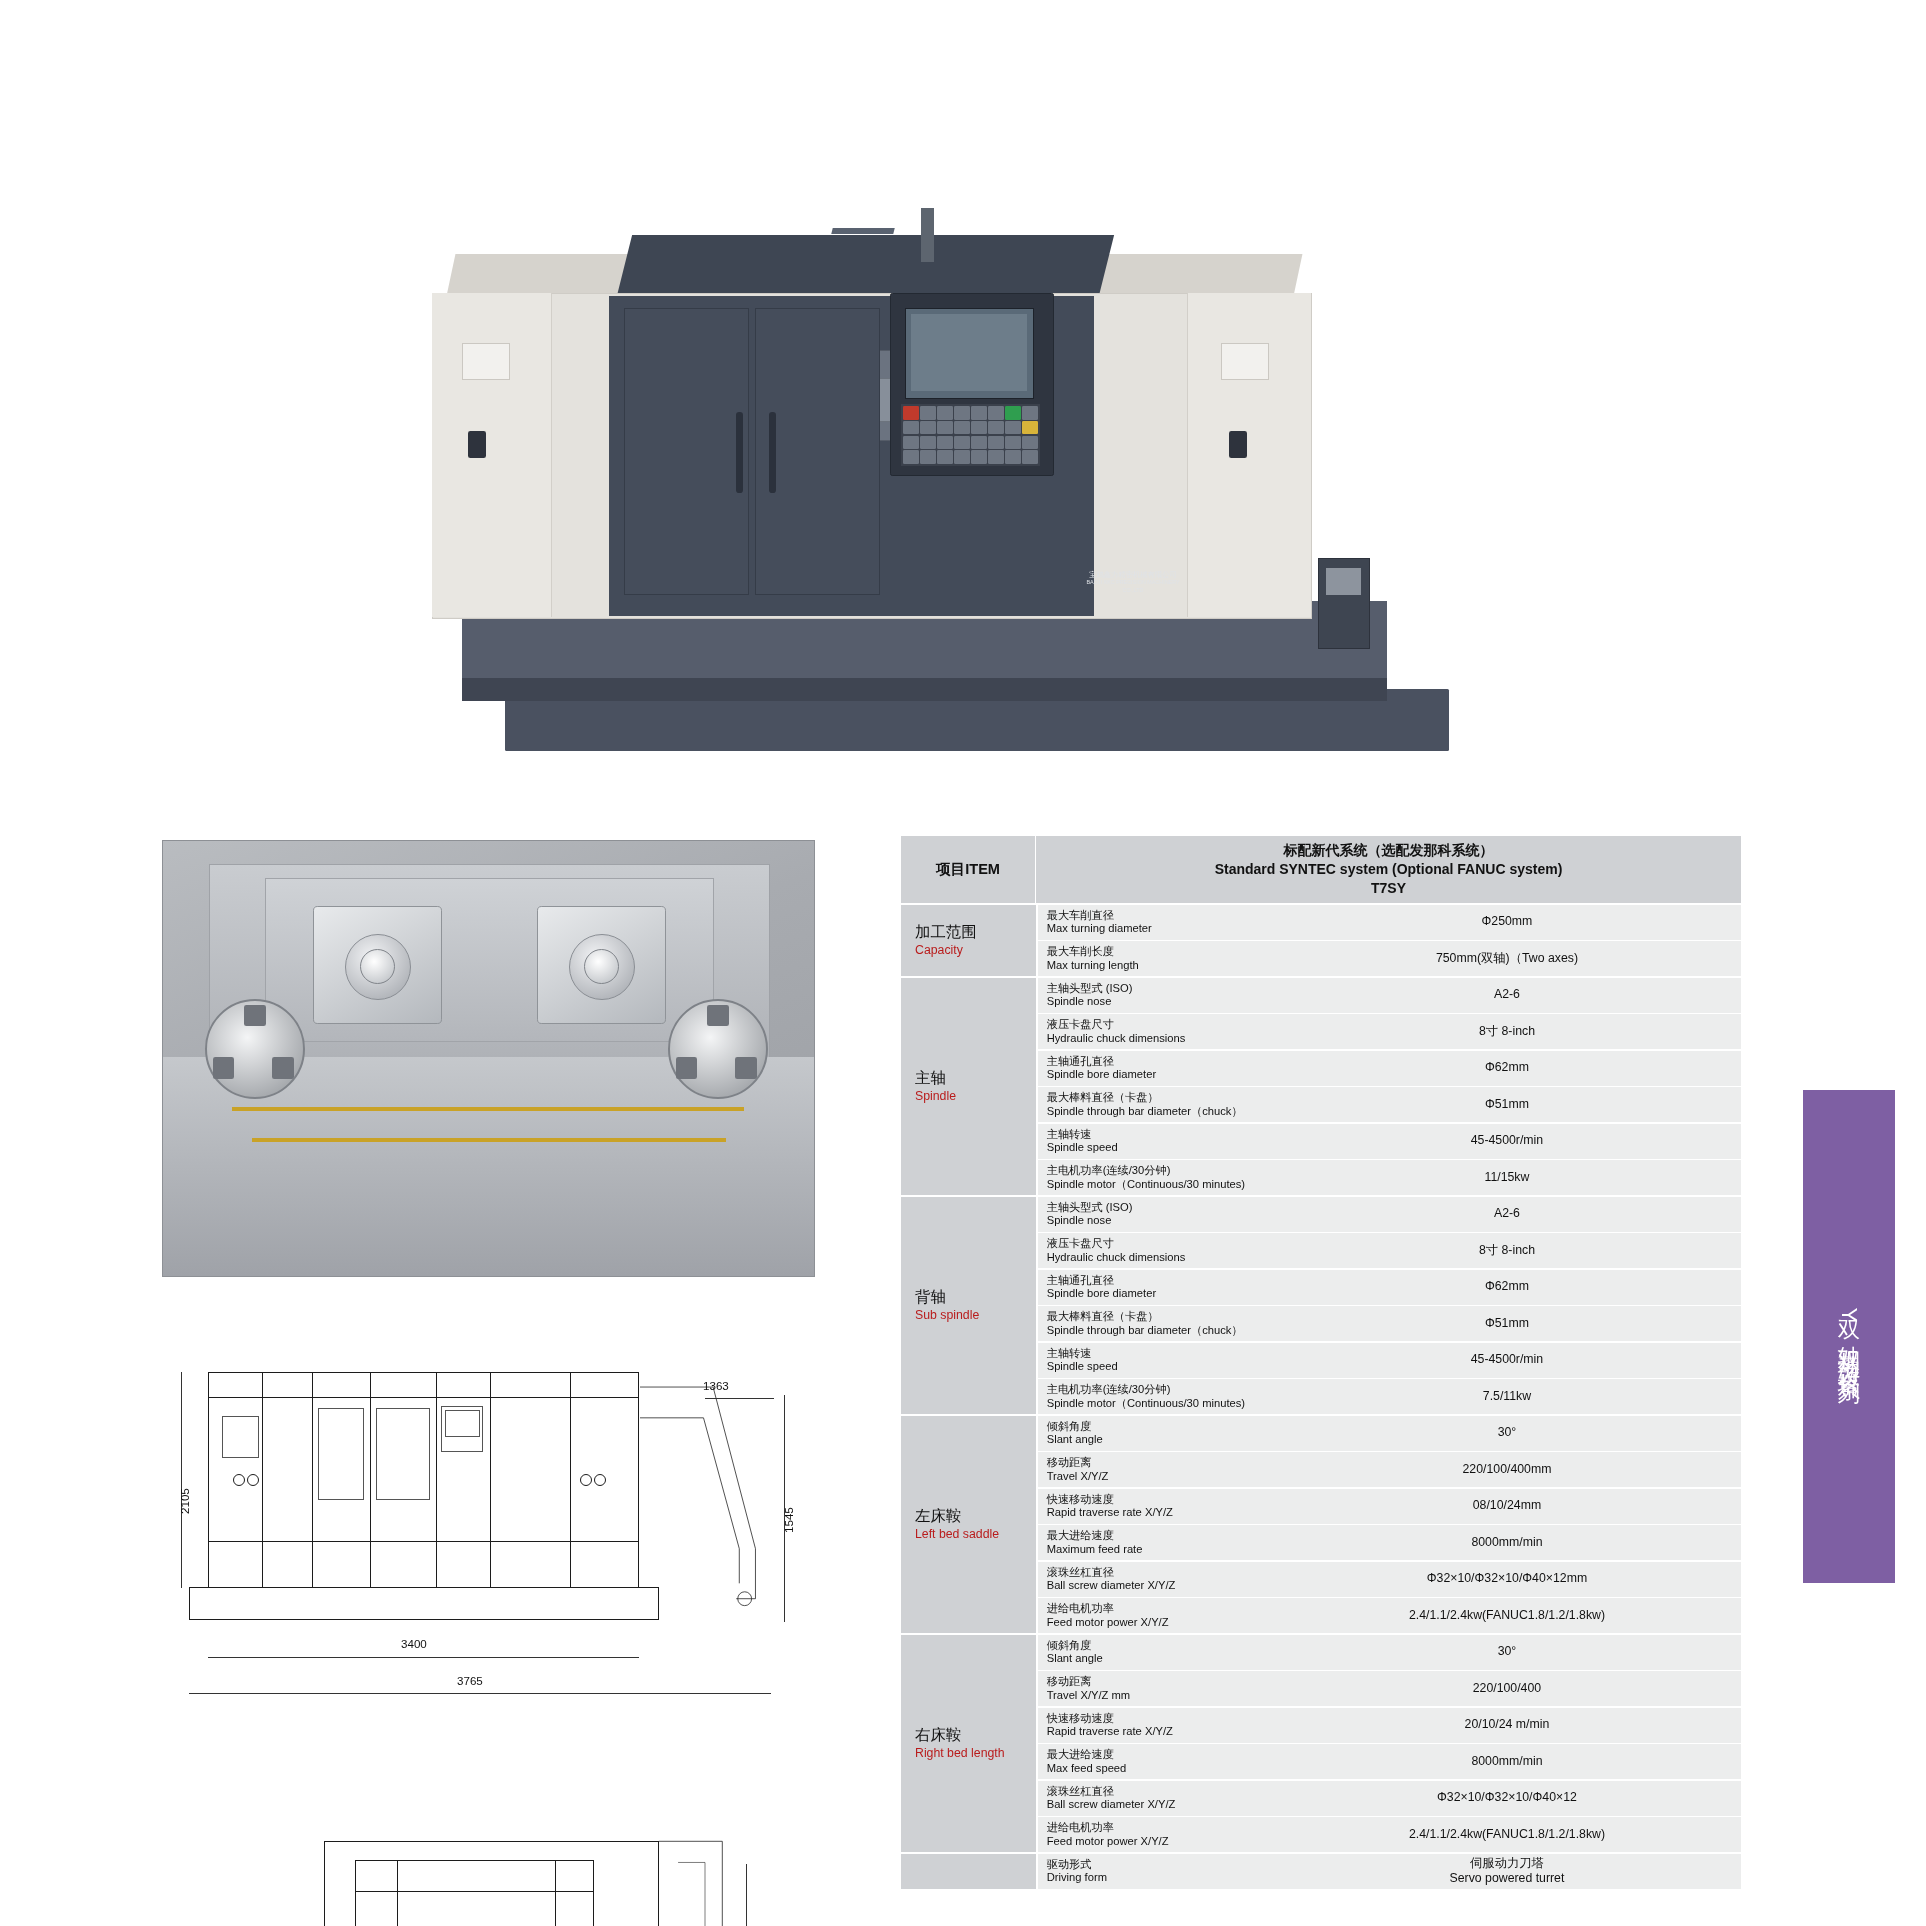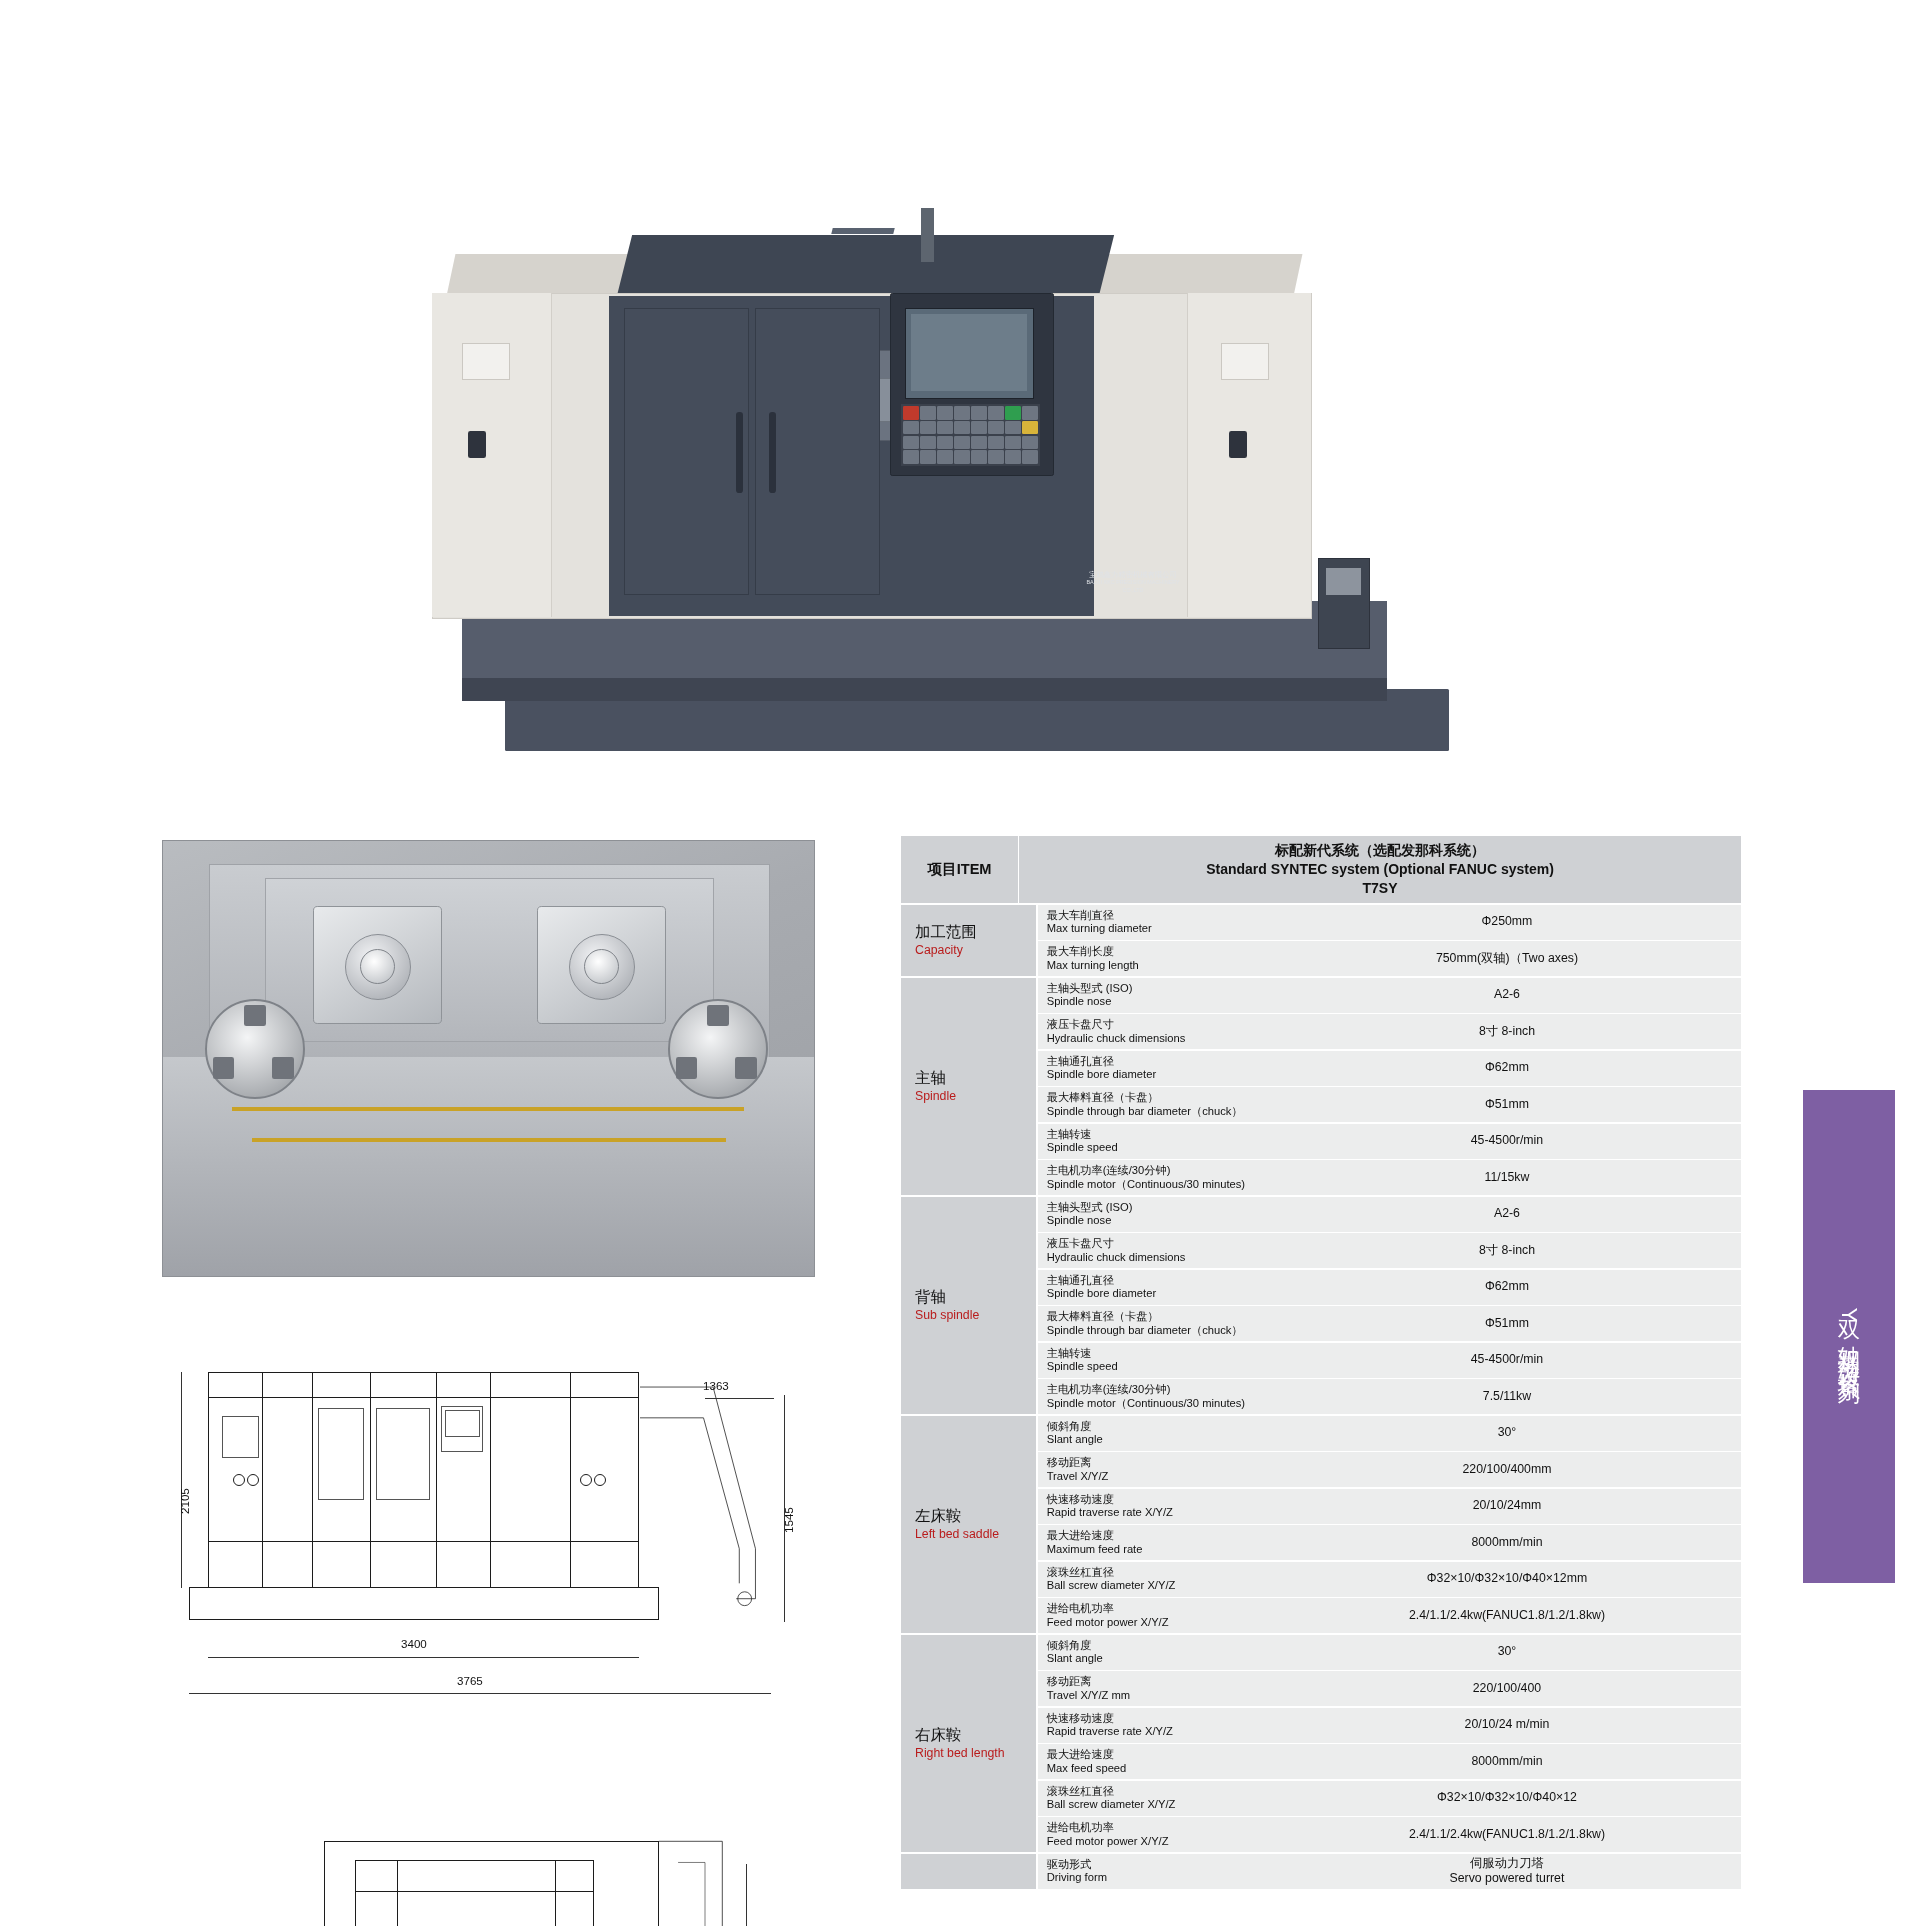--- a/index.html
+++ b/index.html
@@ -355,21 +355,21 @@
     border-collapse: collapse;
     font-size: 0;
   }
   .spec-header {
     display: flex;
     width: 840px;
     height: 67px;
     background: #cfd1d4;
   }
   .spec-header .sh-item {
-    width: 118px;
+    width: 135px;
     display: flex;
     align-items: center;
     justify-content: center;
     font-size: 14.6px;
     font-weight: bold;
     color: #111;
     border-right: 1.5px solid #ffffff;
     box-sizing: border-box;
   }
   .spec-header .sh-title {
@@ -815,21 +815,21 @@
               <span class="rl-cn">移动距离</span>
               <span class="rl-en">Travel X/Y/Z</span>
             </div>
             <div class="r-val">220/100/400mm</div>
           </div>
           <div class="row">
             <div class="r-label">
               <span class="rl-cn">快速移动速度</span>
               <span class="rl-en">Rapid traverse rate X/Y/Z</span>
             </div>
-            <div class="r-val">20/10/24mm</div>
+            <div class="r-val">08/10/24mm</div>
           </div>
           <div class="row">
             <div class="r-label">
               <span class="rl-cn">最大进给速度</span>
               <span class="rl-en">Maximum feed rate</span>
             </div>
             <div class="r-val">8000mm/min</div>
           </div>
           <div class="row">
             <div class="r-label">

